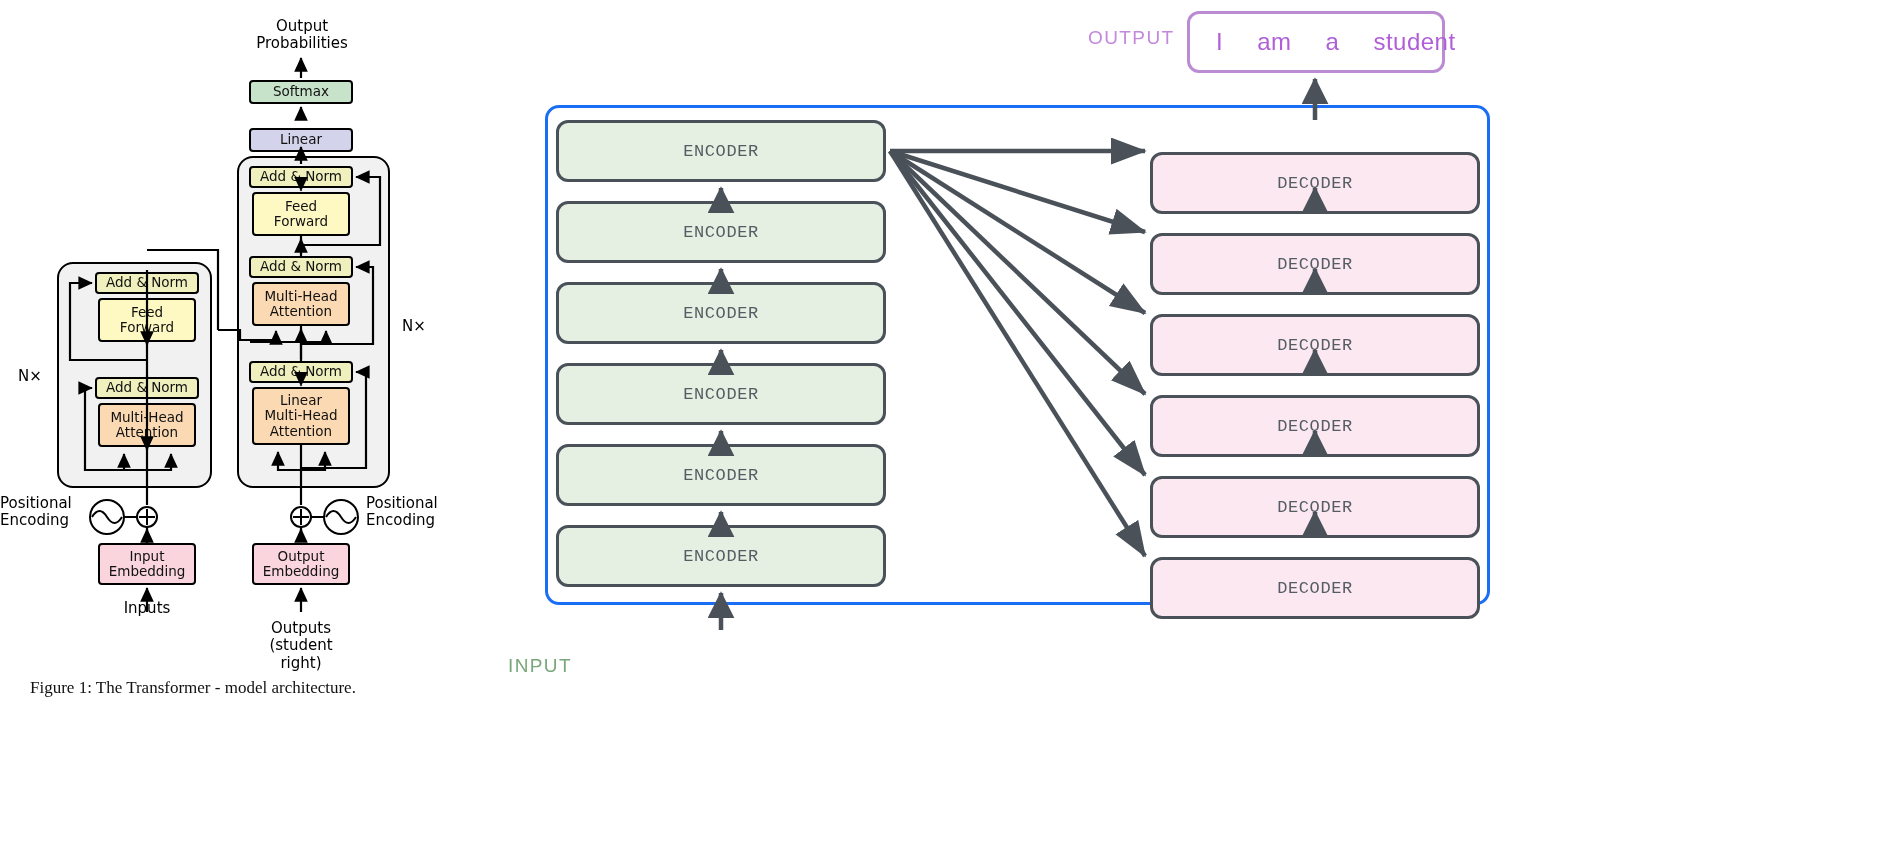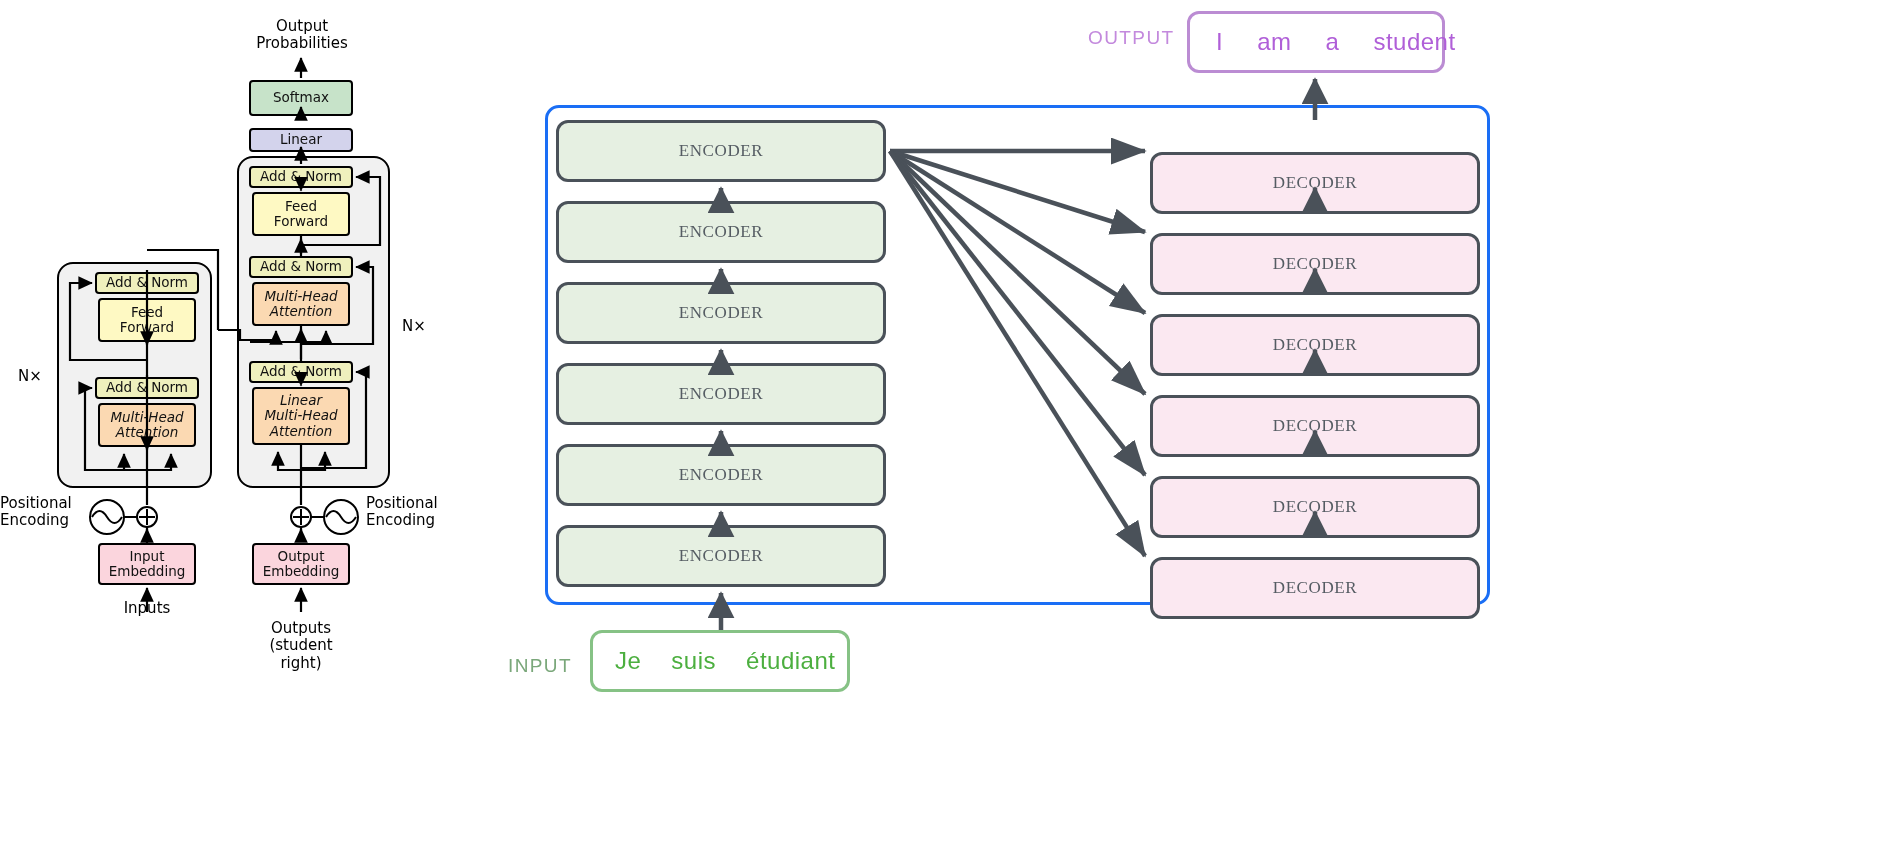--- a/index.html
+++ b/index.html
@@ -13,39 +13,39 @@
         font-family:"DejaVu Sans",sans-serif;text-align:center;}
 
   #figure1 .blk{position:absolute;box-sizing:border-box;border:2px solid #000;
         border-radius:4px;display:flex;align-items:center;justify-content:center;
         text-align:center;font-size:13.5px;line-height:1.12;color:#111;
         font-family:"DejaVu Sans",sans-serif;}
   .c-green {background:#c7e3c9;}
   .c-purple{background:#d3d3ec;}
   .c-yellow{background:#eff0bd;}
   .c-blue  {background:#fef9c3;}
-  .c-orange{background:#fbd9b2;font-style:italic;}
+  .c-orange{background:#fbd9b2;}
   .c-pink  {background:#fbd5dd;}
 
   .panel{position:absolute;background:#f1f1f1;border:2.5px solid #000;
          border-radius:16px;box-sizing:border-box;}
 
   .caption{position:absolute;left:30px;top:678px;width:460px;font-size:17px;
         color:#111;font-family:"Liberation Serif",serif;white-space:nowrap;}
 
   
   #stackfig{position:absolute;left:490px;top:0;width:1397px;height:862px;}
 
   .bigbox{position:absolute;box-sizing:border-box;border:3px solid #1a6ef5;
         border-radius:14px;background:transparent;}
 
   .cell{position:absolute;box-sizing:border-box;border:3px solid #4a5159;
         border-radius:12px;display:flex;align-items:center;justify-content:center;
         font-size:17px;letter-spacing:.6px;color:#555c63;
-        font-family:Liberation Serif, serif;}
+        font-family:Liberation Mono, monospace;}
   .cell.enc{background:#e6f0e2;}
   .cell.dec{background:#fbe8f1;margin-top:32px;}
 
   .iobox{position:absolute;box-sizing:border-box;border-radius:12px;
         background:#fff;display:flex;align-items:center;
         font-size:24px;font-family:"Liberation Sans",sans-serif;}
   .iobox.in {border:3px solid #86c285;color:#4caf3f;
              padding-left:22px;letter-spacing:.5px;}
   .iobox.out{border:3px solid #bb8cd3;color:#b05fd8;
              padding-left:26px;letter-spacing:.5px;}
@@ -69,21 +69,21 @@
 <div id="figure1">
 
   <div class="lbl" style="left:232px;top:18px;width:140px;">
     <div>Output</div>
     <div>Probabilities</div>
   </div>
 
   <div class="panel" style="left:237px;top:156px;width:153px;height:332px;"></div>
   <div class="panel" style="left:57px;top:262px;width:155px;height:226px;"></div>
 
-  <div class="blk c-green" style="left:249px;top:80px;width:104px;height:36px;">Softmax</div>
+  <div class="blk c-green" style="left:249px;top:80px;width:104px;height:24px;">Softmax</div>
   <div class="blk c-purple" style="left:249px;top:128px;width:104px;height:24px;">Linear</div>
 
   <div class="blk c-yellow" style="left:249px;top:166px;width:104px;height:22px;">Add &amp; Norm</div>
   <div class="blk c-blue" style="left:252px;top:192px;width:98px;height:44px;flex-direction:column;">
     <span>Feed</span>
     <span>Forward</span>
   </div>
 
   <div class="blk c-yellow" style="left:249px;top:256px;width:104px;height:22px;">Add &amp; Norm</div>
   <div class="blk c-orange" style="left:252px;top:282px;width:98px;height:44px;flex-direction:column;">
@@ -209,20 +209,21 @@
     <g stroke="#000" stroke-width="2" fill="none">
       <path d="M139,517 L155,517 M147,509 L147,525"></path>
       <path d="M293,517 L309,517 M301,509 L301,525"></path>
       <path d="M92,517 q7.5,-12 15,0 q7.5,12 15,0"></path>
       <path d="M326,517 q7.5,-12 15,0 q7.5,12 15,0"></path>
       <path d="M124,517 L137,517"></path>
       <path d="M311,517 L324,517"></path>
     </g>
   </svg>
 
+  <div class="caption">Figure 1: The Transformer - model architecture.</div>
 </div>
 
 <div id="stackfig">
 
   <div class="bigbox" style="left:55px;top:105px;width:945px;height:500px;"></div>
 
   <div class="cell enc" style="left:66px;top:120px;width:330px;height:62px;">ENCODER</div>
   <div class="cell enc" style="left:66px;top:201px;width:330px;height:62px;">ENCODER</div>
   <div class="cell enc" style="left:66px;top:282px;width:330px;height:62px;">ENCODER</div>
   <div class="cell enc" style="left:66px;top:363px;width:330px;height:62px;">ENCODER</div>
@@ -230,25 +231,20 @@
   <div class="cell enc" style="left:66px;top:525px;width:330px;height:62px;">ENCODER</div>
 
   <div class="cell dec" style="left:660px;top:120px;width:330px;height:62px;">DECODER</div>
   <div class="cell dec" style="left:660px;top:201px;width:330px;height:62px;">DECODER</div>
   <div class="cell dec" style="left:660px;top:282px;width:330px;height:62px;">DECODER</div>
   <div class="cell dec" style="left:660px;top:363px;width:330px;height:62px;">DECODER</div>
   <div class="cell dec" style="left:660px;top:444px;width:330px;height:62px;">DECODER</div>
   <div class="cell dec" style="left:660px;top:525px;width:330px;height:62px;">DECODER</div>
 
   <div class="iolabel in" style="left:18px;top:655px;">INPUT</div>
-  <div class="iobox in" style="left:100px;top:630px;width:260px;height:62px;">
-    <span>Je</span>
-    <span>suis</span>
-    <span>étudiant</span>
-  </div>
 
   <div class="iolabel out" style="left:598px;top:27px;">OUTPUT</div>
   <div class="iobox out" style="left:697px;top:11px;width:258px;height:62px;">
     <span>I</span>
     <span>am</span>
     <span>a</span>
     <span>student</span>
   </div>
 
   <svg class="overlay" viewBox="0 0 1397 862">

